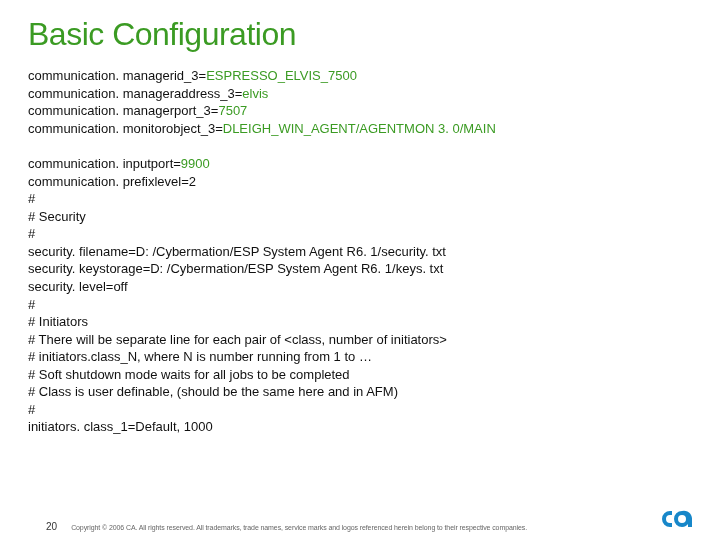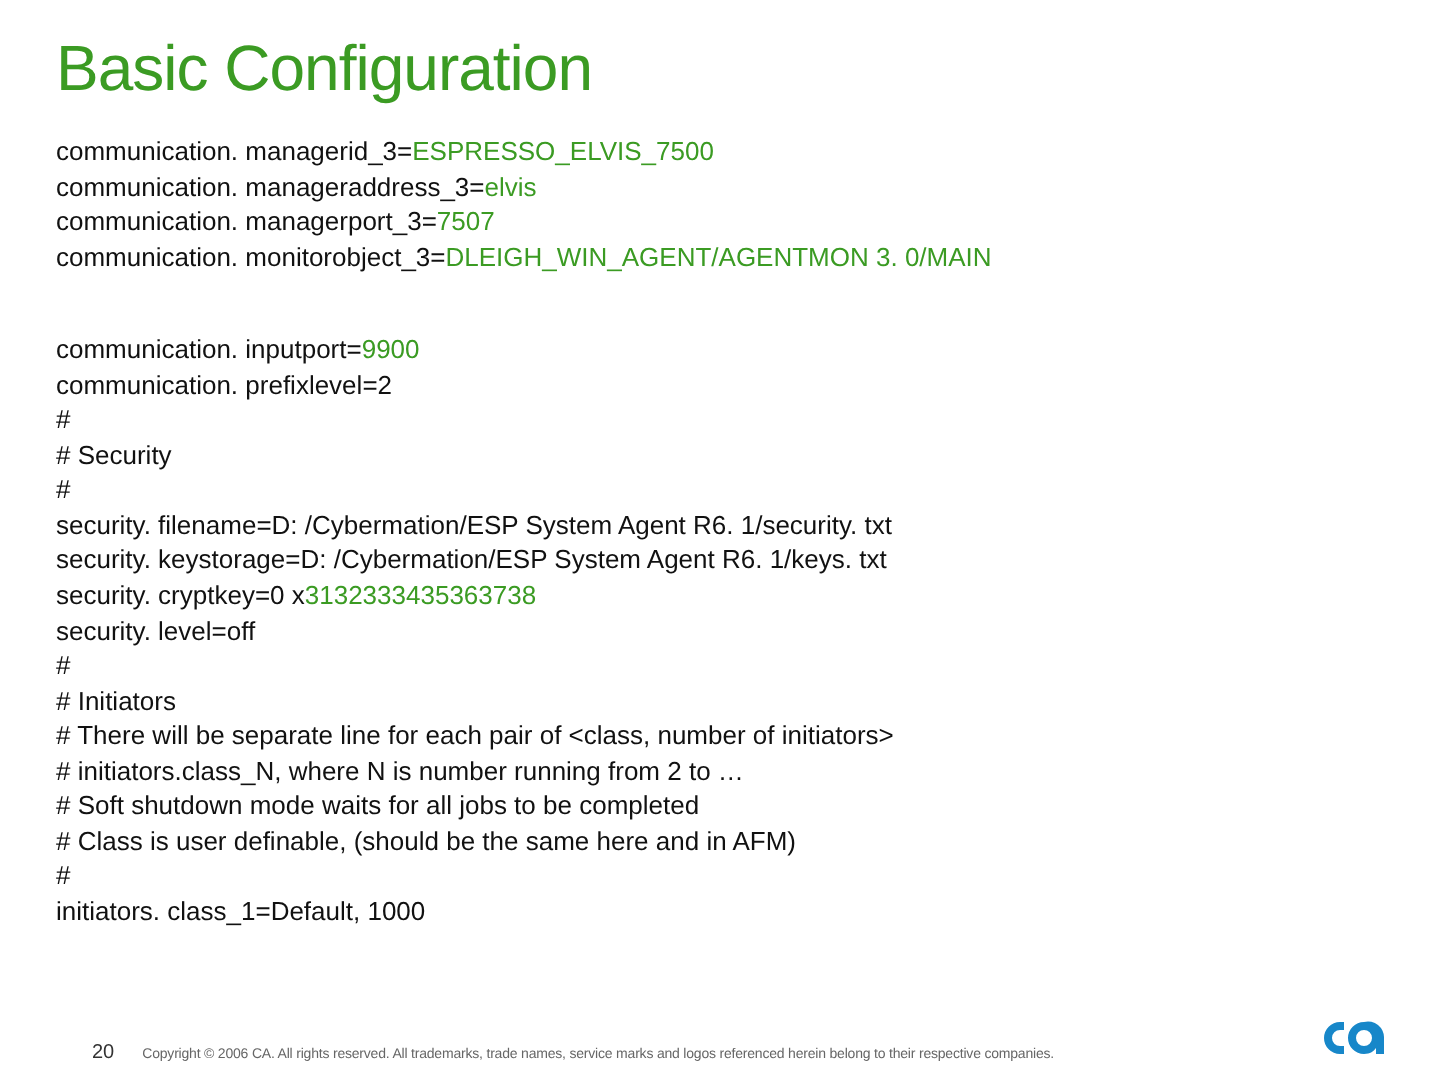--- a/index.html
+++ b/index.html
@@ -32,21 +32,21 @@
     margin: 0 0 28px 0;
   }
   .dash {
     color: #7a7a7a;
     margin-right: 6px;
   }
   .block1, .block2 {
     font-size: 13px;
     line-height: 1.35;
   }
-  .block1 { margin-bottom: 29px; }
+  .block1 { margin-bottom: 18px; }
   .block2 { margin-bottom: 6px; }
   .line { white-space: nowrap; }
   .key { color: #111; }
   .eq  { color: #111; }
   .val-green { color: #3b9b23; }
   .val-plain { color: #111; }
 
   .footer {
     position: absolute;
     left: 28px;
@@ -93,26 +93,25 @@
       <div class="line"><span class="key">communication. monitorobject_3</span><span class="eq">=</span><span class="val-green">DLEIGH_WIN_AGENT/AGENTMON 3. 0/MAIN</span></div>
     </div>
   <div class="block2" id="block2">
       <div class="line"><span class="key">communication. inputport</span><span class="eq">=</span><span class="val-green">9900</span></div>
       <div class="line"><span class="key">communication. prefixlevel</span><span class="eq">=</span><span class="val-plain">2</span></div>
       <div class="line">#</div>
       <div class="line"># Security</div>
       <div class="line">#</div>
       <div class="line"><span class="key">security. filename</span><span class="eq">=</span><span class="val-plain">D: /Cybermation/ESP System Agent R6. 1/security. txt</span></div>
       <div class="line"><span class="key">security. keystorage</span><span class="eq">=</span><span class="val-plain">D: /Cybermation/ESP System Agent R6. 1/keys. txt</span></div>
-      <div class="line"><span class="key">security. cryptkey</span><span class="eq">=</span><span class="val-plain">0 x</span><span class="val-green">3132333435363738</span></div>
       <div class="line"><span class="key">security. level</span><span class="eq">=</span><span class="val-plain">off</span></div>
       <div class="line">#</div>
       <div class="line"># Initiators</div>
       <div class="line"># There will be separate line for each pair of &lt;class, number of initiators&gt;</div>
-      <div class="line"># initiators.class_N, where N is number running from 2 to …</div>
+      <div class="line"># initiators.class_N, where N is number running from 1 to …</div>
       <div class="line"># Soft shutdown mode waits for all jobs to be completed</div>
       <div class="line"># Class is user definable, (should be the same here and in AFM)</div>
       <div class="line">#</div>
       <div class="line"><span class="key">initiators. class_1</span><span class="eq">=</span><span class="val-plain">Default, 1000</span></div>
     </div>
 
   <div class="footer">
     <div class="foot-left">
       <span class="pagen">20</span>
       <span class="copy">Copyright © 2006 CA. All rights reserved. All trademarks, trade names, service marks and logos referenced herein belong to their respective companies.</span>

